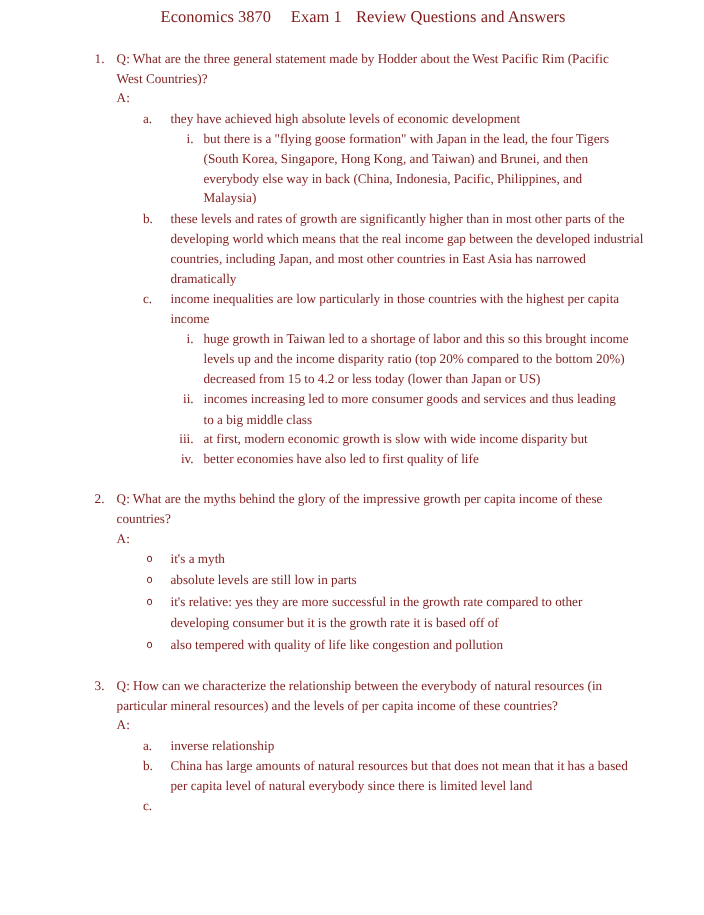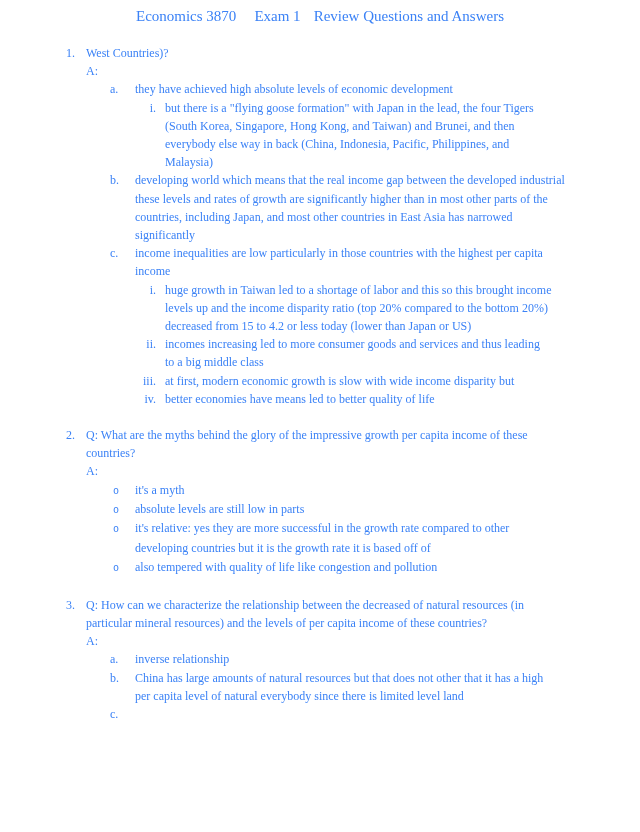--- a/index.html
+++ b/index.html
@@ -1,21 +1,22 @@
 <!DOCTYPE html>
 <html><head>
 <meta charset="utf-8">
 <style>
   html,body{margin:0;padding:0}
   body{width:640px;height:832px;background:#ffffff;overflow:hidden}
   .page{
     width:640px;height:832px;background:#ffffff;
     font-family:"Liberation Serif","DejaVu Serif",serif;
-    font-size:12px;line-height:18.2px;color:#3b82f6;
+    font-size:12px;line-height:18.2px;color:#7f1d1d;
     box-sizing:border-box;
+    padding-left:20px;
   }
   .title{padding-top:6px;text-align:center;font-size:15px;line-height:20px;white-space:nowrap}
   .t2{margin-left:18px}
   .t3{margin-left:13px}
   .q{margin-top:18px}
   .row{display:flex;align-items:flex-start}
   .qrow{padding-left:66px}
   .qnum{width:20px;flex:none}
   .qtext{min-width:0}
   .arow{padding-left:86px}
@@ -35,20 +36,21 @@
 <div class="page">
 
   <div class="title">
     <span class="t1">Economics 3870</span><span class="t2">Exam 1</span><span class="t3">Review Questions and Answers</span>
   </div>
 
   <section class="q">
     <div class="row qrow">
       <span class="qnum">1.</span>
       <div class="qtext">
+        <div class="ln">Q: What are the three general statement made by Hodder about the West Pacific Rim (Pacific</div>
         <div class="ln">West Countries)?</div>
       </div>
     </div>
     <div class="arow">A:</div>
 
     <div class="row item">
       <span class="marker">a.</span>
       <div class="text">
         <div class="ln">they have achieved high absolute levels of economic development</div>
       </div>
@@ -60,24 +62,24 @@
         <div class="ln">but there is a "flying goose formation" with Japan in the lead, the four Tigers</div>
         <div class="ln">(South Korea, Singapore, Hong Kong, and Taiwan) and Brunei, and then</div>
         <div class="ln">everybody else way in back (China, Indonesia, Pacific, Philippines, and</div>
         <div class="ln">Malaysia)</div>
       </div>
     </div>
 
     <div class="row item">
       <span class="marker">b.</span>
       <div class="text">
+        <div class="ln">these levels and rates of growth are significantly higher than in most other parts of the</div>
         <div class="ln">developing world which means that the real income gap between the developed industrial</div>
-        <div class="ln">these levels and rates of growth are significantly higher than in most other parts of the</div>
         <div class="ln">countries, including Japan, and most other countries in East Asia has narrowed</div>
-        <div class="ln">significantly</div>
+        <div class="ln">dramatically</div>
       </div>
     </div>
 
     <div class="row item">
       <span class="marker">c.</span>
       <div class="text">
         <div class="ln">income inequalities are low particularly in those countries with the highest per capita</div>
         <div class="ln">income</div>
       </div>
     </div>
@@ -102,21 +104,21 @@
     <div class="row sub">
       <span class="marker">iii.</span>
       <div class="text">
         <div class="ln">at first, modern economic growth is slow with wide income disparity but</div>
       </div>
     </div>
 
     <div class="row sub">
       <span class="marker">iv.</span>
       <div class="text">
-        <div class="ln">better economies have means led to better quality of life</div>
+        <div class="ln">better economies have also led to first quality of life</div>
       </div>
     </div>
   </section>
 
   <section class="q">
     <div class="row qrow">
       <span class="qnum">2.</span>
       <div class="qtext">
         <div class="ln">Q: What are the myths behind the glory of the impressive growth per capita income of these</div>
         <div class="ln">countries?</div>
@@ -133,51 +135,51 @@
     <div class="row bul">
       <span class="marker">o</span>
       <div class="text">
         <div class="ln">absolute levels are still low in parts</div>
       </div>
     </div>
     <div class="row bul">
       <span class="marker">o</span>
       <div class="text">
         <div class="ln">it's relative: yes they are more successful in the growth rate compared to other</div>
-        <div class="ln">developing countries but it is the growth rate it is based off of</div>
+        <div class="ln">developing consumer but it is the growth rate it is based off of</div>
       </div>
     </div>
     <div class="row bul">
       <span class="marker">o</span>
       <div class="text">
         <div class="ln">also tempered with quality of life like congestion and pollution</div>
       </div>
     </div>
   </section>
 
   <section class="q">
     <div class="row qrow">
       <span class="qnum">3.</span>
       <div class="qtext">
-        <div class="ln">Q: How can we characterize the relationship between the decreased of natural resources (in</div>
+        <div class="ln">Q: How can we characterize the relationship between the everybody of natural resources (in</div>
         <div class="ln">particular mineral resources) and the levels of per capita income of these countries?</div>
       </div>
     </div>
     <div class="arow">A:</div>
 
     <div class="row item">
       <span class="marker">a.</span>
       <div class="text">
         <div class="ln">inverse relationship</div>
       </div>
     </div>
     <div class="row item">
       <span class="marker">b.</span>
       <div class="text">
-        <div class="ln">China has large amounts of natural resources but that does not other that it has a high</div>
+        <div class="ln">China has large amounts of natural resources but that does not mean that it has a based</div>
         <div class="ln">per capita level of natural everybody since there is limited level land</div>
       </div>
     </div>
     <div class="row item">
       <span class="marker">c.</span>
     </div>
   </section>
 
 </div>
 

